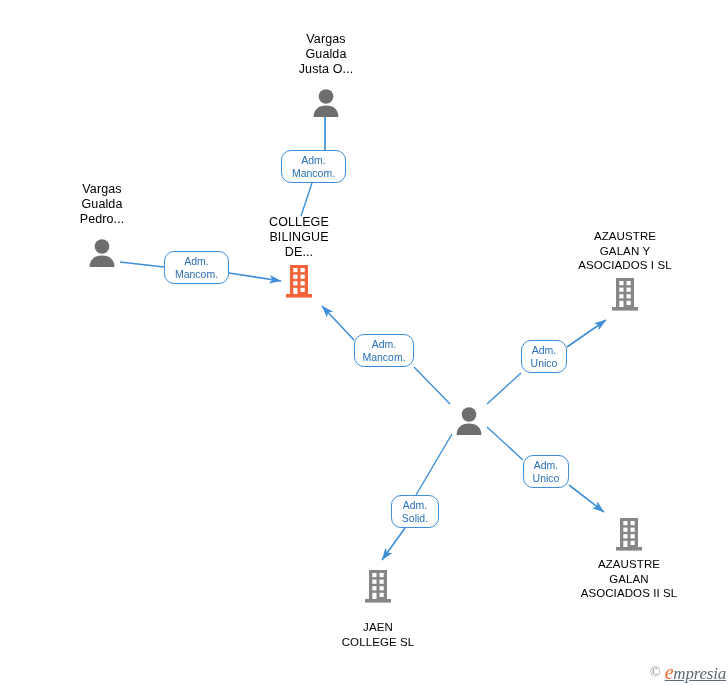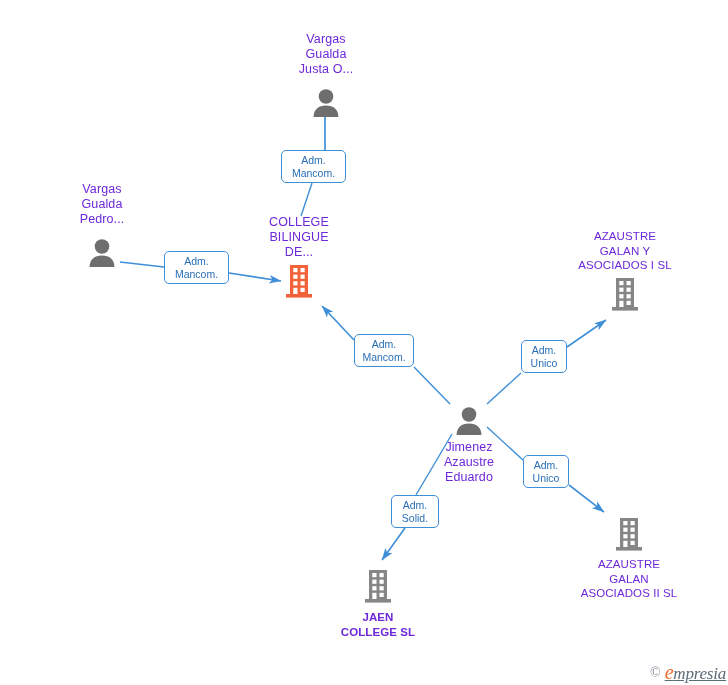--- a/index.html
+++ b/index.html
@@ -22,41 +22,41 @@
     left: 0;
     top: 0;
     width: 728px;
     height: 685px;
   }
   .node {
     position: absolute;
     text-align: center;
   }
   .node-label {
-    color: #6d28d9;
+    color: #000000;
     font-size: 12.5px;
     line-height: 15px;
     letter-spacing: 0.1px;
     white-space: pre-line;
     user-select: none;
   }
   .node-label.small {
     font-size: 11.5px;
     line-height: 14.5px;
   }
   .icon-wrap {
     display: flex;
     justify-content: center;
     align-items: flex-end;
   }
   .rel-box {
     position: absolute;
     box-sizing: border-box;
     border: 1.3px solid #3f8fd8;
-    border-radius: 5px;
+    border-radius: 10px;
     background: #ffffff;
     color: #2a6fb5;
     font-size: 10.5px;
     line-height: 12.5px;
     text-align: center;
     display: flex;
     flex-direction: column;
     justify-content: center;
     align-items: center;
     padding: 2px 4px;
@@ -183,23 +183,20 @@
     </div>
   </div>
 
   <div class="node" style="left:409px; top:403px; width:120px;">
     <div class="icon-wrap" style="height:32px;">
       <svg width="28" height="30" viewBox="0 0 28 30">
         <circle cx="14" cy="9.5" r="7.3" fill="#6e6e6e"></circle>
         <path d="M1.6,30 C1.6,22.2 6.6,18.4 14,18.4 C21.4,18.4 26.4,22.2 26.4,30 Z" fill="#6e6e6e"></path>
       </svg>
     </div>
-    <div class="node-label" style="margin-top:5px;">Jimenez
-Azaustre
-Eduardo</div>
   </div>
 
   <div class="node" style="left:559px; top:516px; width:140px;">
     <div class="icon-wrap" style="height:36px;">
       <svg width="32" height="34" viewBox="0 0 32 34">
         <rect x="7" y="0" width="18" height="29" fill="#868686"></rect>
         <rect x="3" y="29" width="26" height="3.6" fill="#868686"></rect>
         <rect x="10.3" y="3" width="4.2" height="4.2" fill="#ffffff"></rect>
         <rect x="17.5" y="3" width="4.2" height="4.2" fill="#ffffff"></rect>
         <rect x="10.3" y="9.6" width="4.2" height="4.2" fill="#ffffff"></rect>
@@ -223,21 +220,21 @@
         <rect x="10.3" y="3" width="4.2" height="4.2" fill="#ffffff"></rect>
         <rect x="17.5" y="3" width="4.2" height="4.2" fill="#ffffff"></rect>
         <rect x="10.3" y="9.6" width="4.2" height="4.2" fill="#ffffff"></rect>
         <rect x="17.5" y="9.6" width="4.2" height="4.2" fill="#ffffff"></rect>
         <rect x="10.3" y="16.2" width="4.2" height="4.2" fill="#ffffff"></rect>
         <rect x="17.5" y="16.2" width="4.2" height="4.2" fill="#ffffff"></rect>
         <rect x="10.3" y="22.8" width="4.2" height="6.2" fill="#ffffff"></rect>
         <rect x="17.5" y="22.8" width="4.2" height="4.2" fill="#ffffff"></rect>
       </svg>
     </div>
-    <div class="node-label small" style="margin-top:6px;font-weight:bold;">JAEN
+    <div class="node-label small" style="margin-top:16px;">JAEN
 COLLEGE SL</div>
   </div>
 
   <div class="rel-box" style="left:281px; top:150px; width:65px; height:33px;">Adm.
 Mancom.</div>
 
   <div class="rel-box" style="left:164px; top:251px; width:65px; height:33px;">Adm.
 Mancom.</div>
 
   <div class="rel-box" style="left:354px; top:334px; width:60px; height:33px;">Adm.

